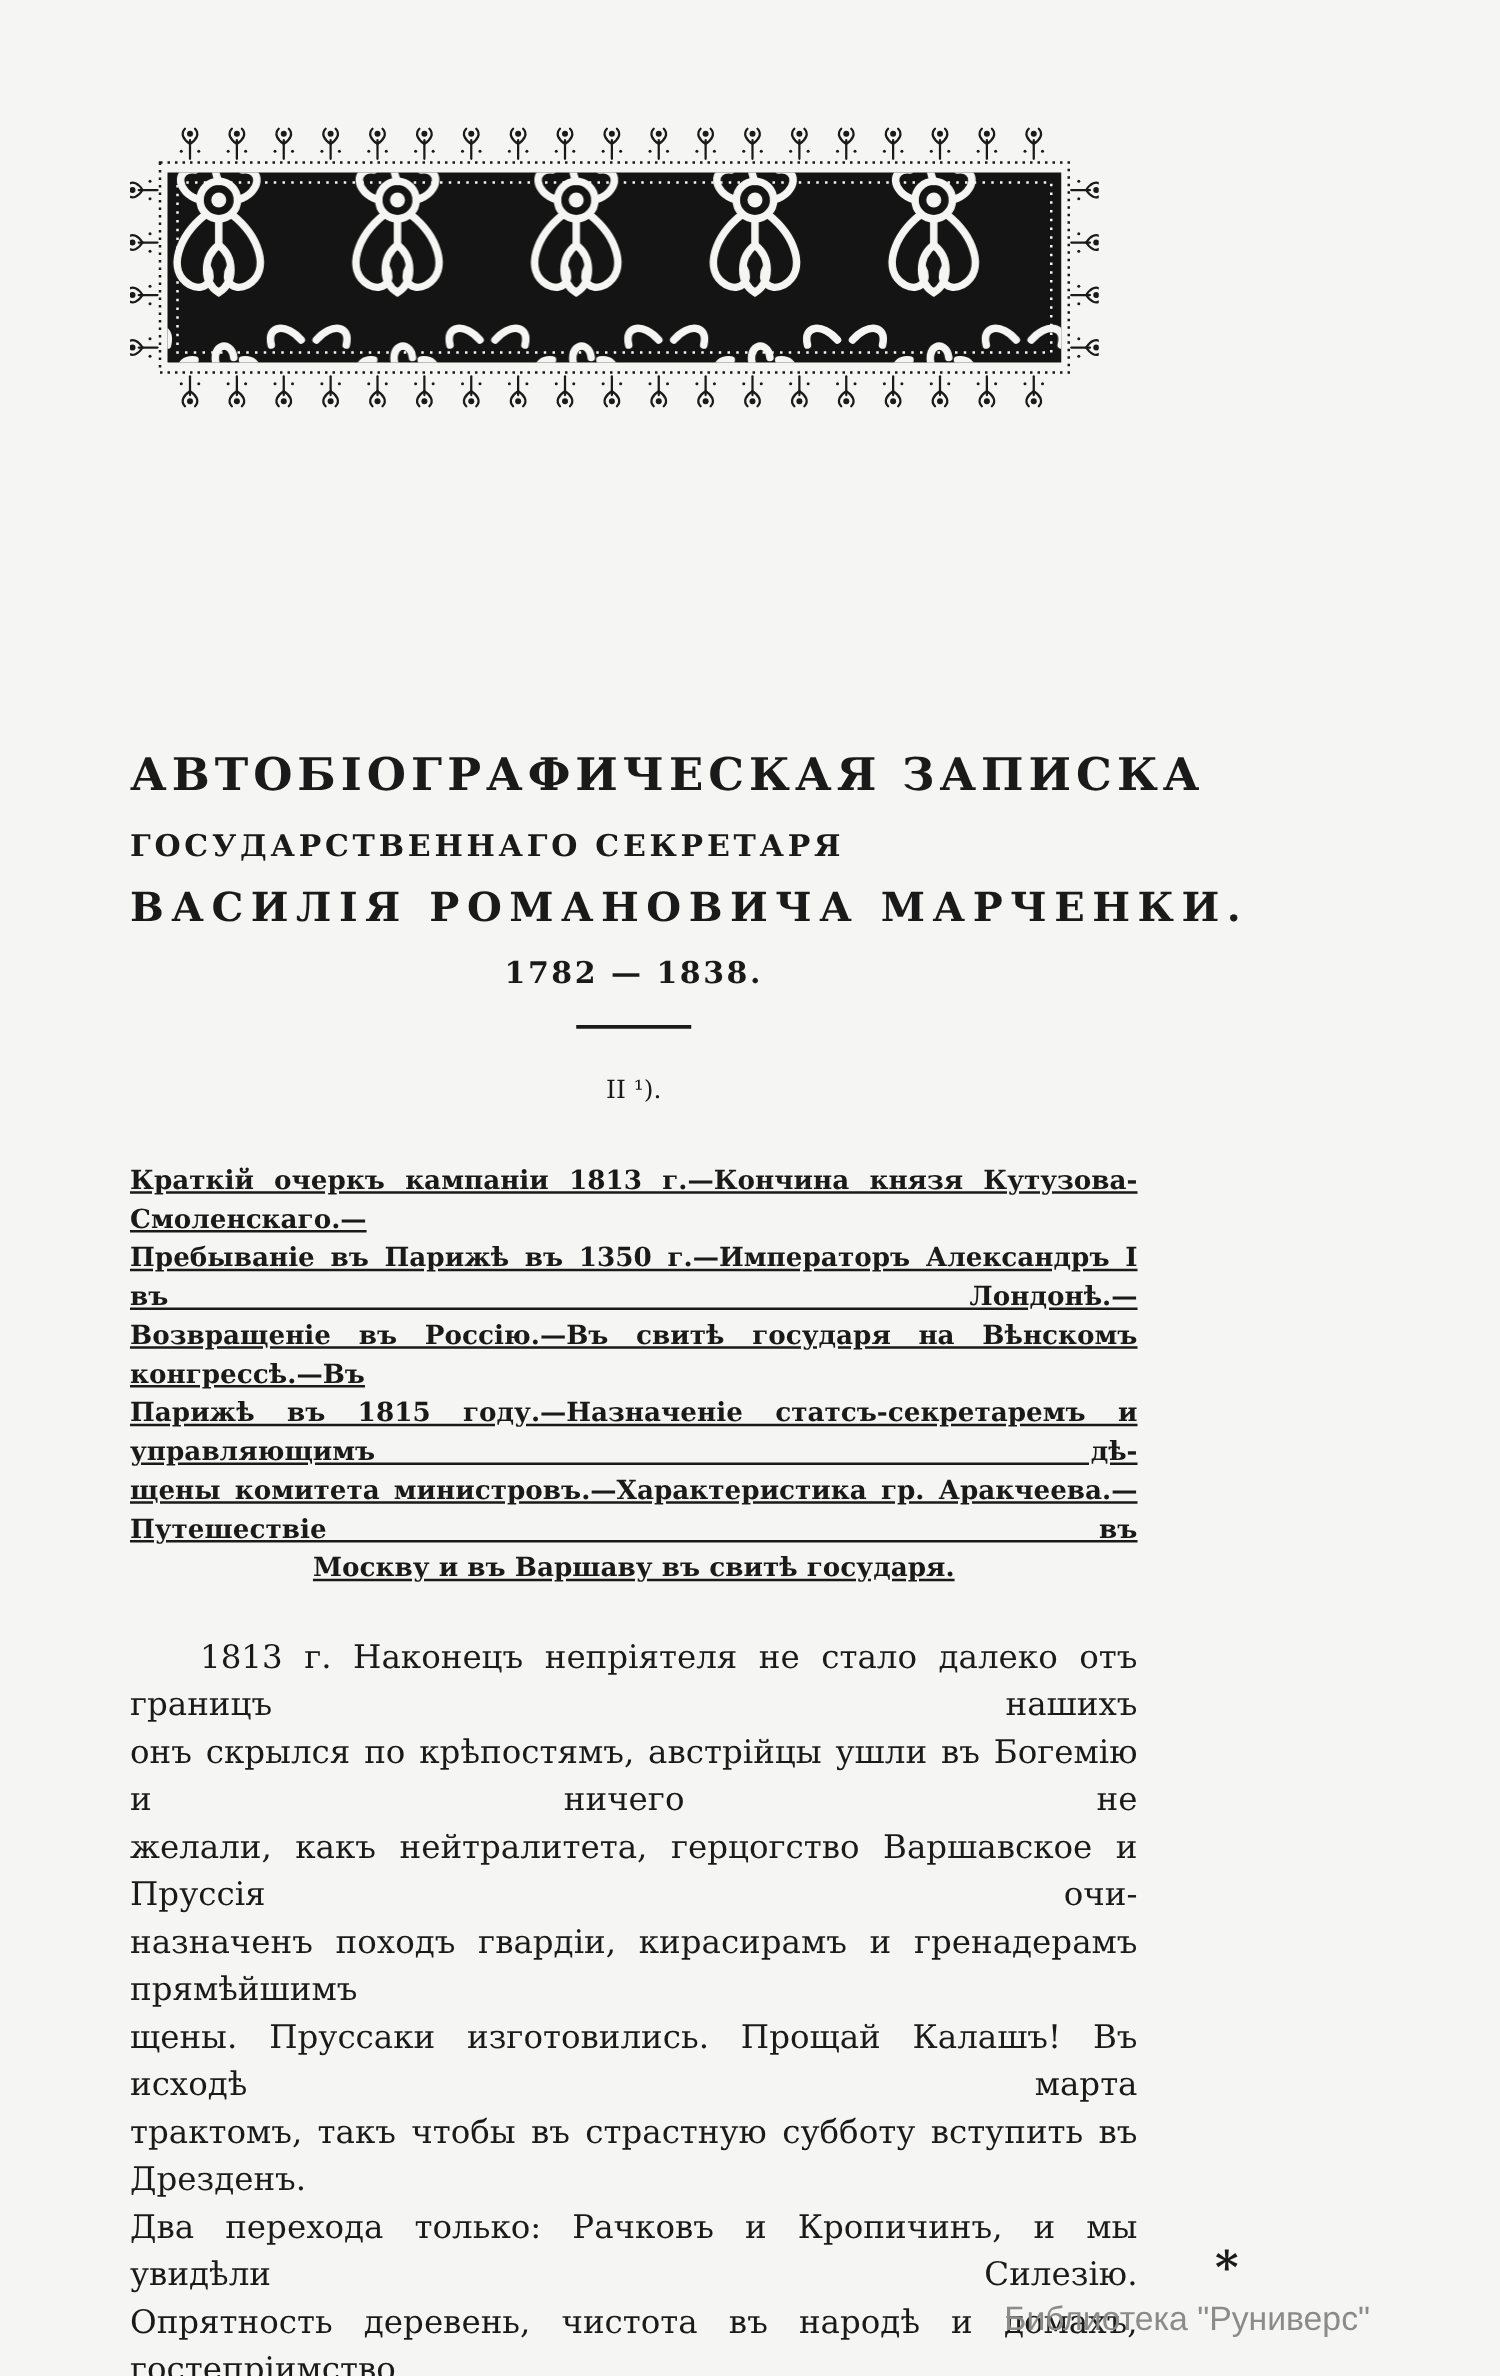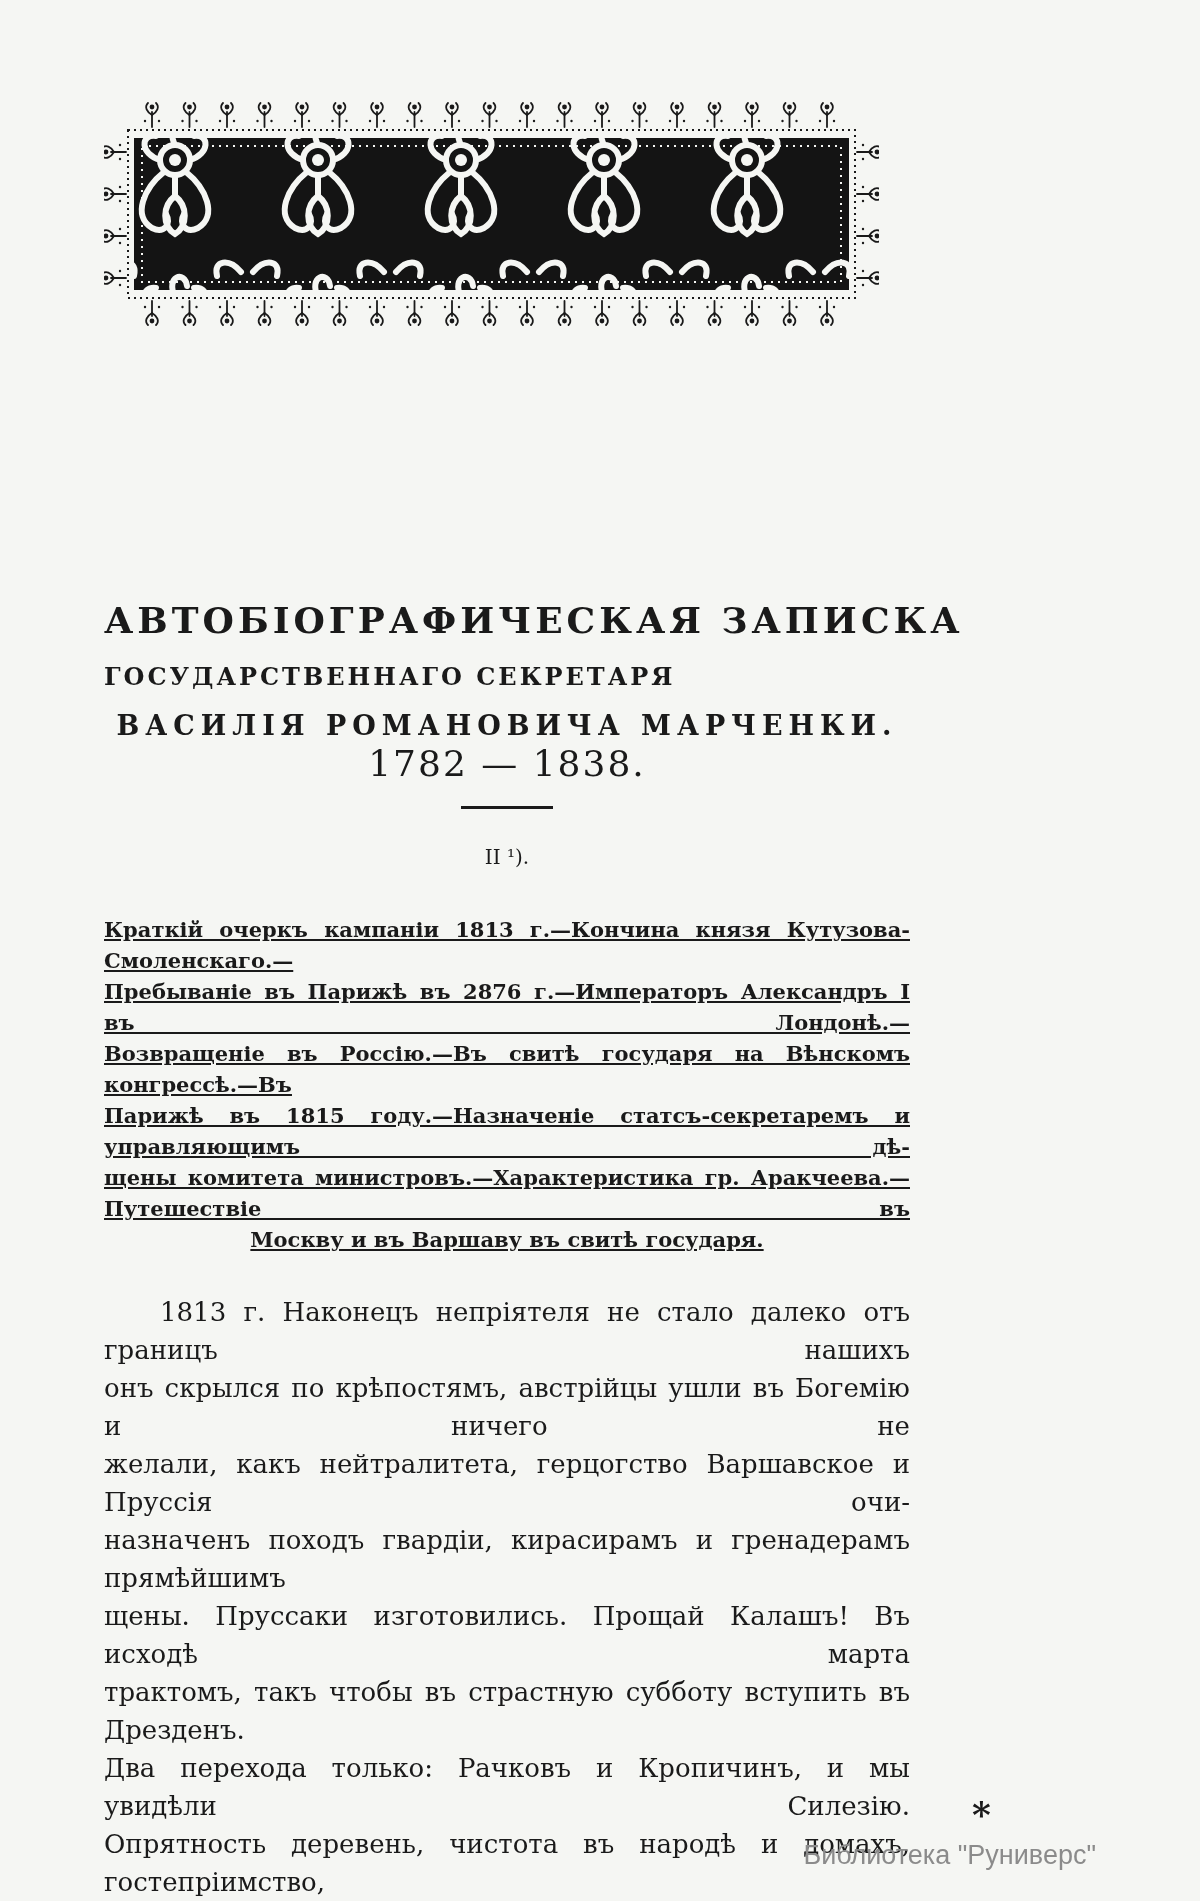--- a/index.html
+++ b/index.html
@@ -34,32 +34,32 @@
     margin-top: 20px;
     text-align: left;
     font-size: 24px;
     line-height: 30px;
     font-weight: bold;
     letter-spacing: 3px;
   }
   .author-name {
     margin-top: 14px;
     text-align: center;
-    font-size: 27px;
+    font-size: 32px;
     line-height: 40px;
     font-weight: bold;
     letter-spacing: 6px;
     white-space: nowrap;
   }
   .life-dates {
-    margin-top: 2px;
-    text-align: center;
-    font-size: 36px;
+    margin-top: 16px;
+    text-align: center;
+    font-size: 24px;
     line-height: 32px;
-    font-weight: normal;
+    font-weight: bold;
     letter-spacing: 2px;
   }
   .title-divider {
     width: 92px;
     border: none;
     border-top: 3px solid #1a1a1a;
     margin: 26px auto 0 auto;
   }
   .section-heading {
     margin-top: 30px;
@@ -190,21 +190,21 @@
 
     <div class="title">АВТОБІОГРАФИЧЕСКАЯ ЗАПИСКА</div>
     <div class="subtitle">ГОСУДАРСТВЕННАГО СЕКРЕТАРЯ</div>
     <div class="author-name">ВАСИЛІЯ РОМАНОВИЧА МАРЧЕНКИ.</div>
     <div class="life-dates">1782 — 1838.</div>
     <hr class="title-divider">
     <div class="section-heading">II ¹).</div>
 
     <div class="summary">
         <div class="line">Краткій очеркъ кампаніи 1813 г.—Кончина князя Кутузова-Смоленскаго.—</div>
-        <div class="line">Пребываніе въ Парижѣ въ 2876 г.—Императоръ Александръ I въ Лондонѣ.—</div>
+        <div class="line">Пребываніе въ Парижѣ въ 1350 г.—Императоръ Александръ I въ Лондонѣ.—</div>
         <div class="line">Возвращеніе въ Россію.—Въ свитѣ государя на Вѣнскомъ конгрессѣ.—Въ</div>
         <div class="line">Парижѣ въ 1815 году.—Назначеніе статсъ-секретаремъ и управляющимъ дѣ-</div>
         <div class="line">щены комитета министровъ.—Характеристика гр. Аракчеева.—Путешествіе въ</div>
         <div class="line">Москву и въ Варшаву въ свитѣ государя.</div>
       </div>
 
     <div class="body-text">
         <div class="line">1813 г. Наконецъ непріятеля не стало далеко отъ границъ нашихъ</div>
         <div class="line">онъ скрылся по крѣпостямъ, австрійцы ушли въ Богемію и ничего не</div>
         <div class="line">желали, какъ нейтралитета, герцогство Варшавское и Пруссія очи-</div>

